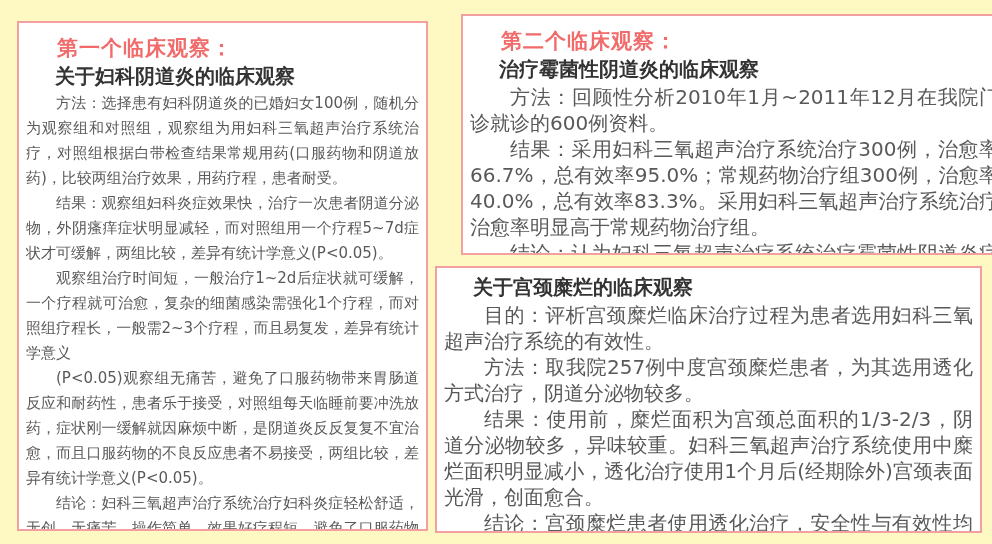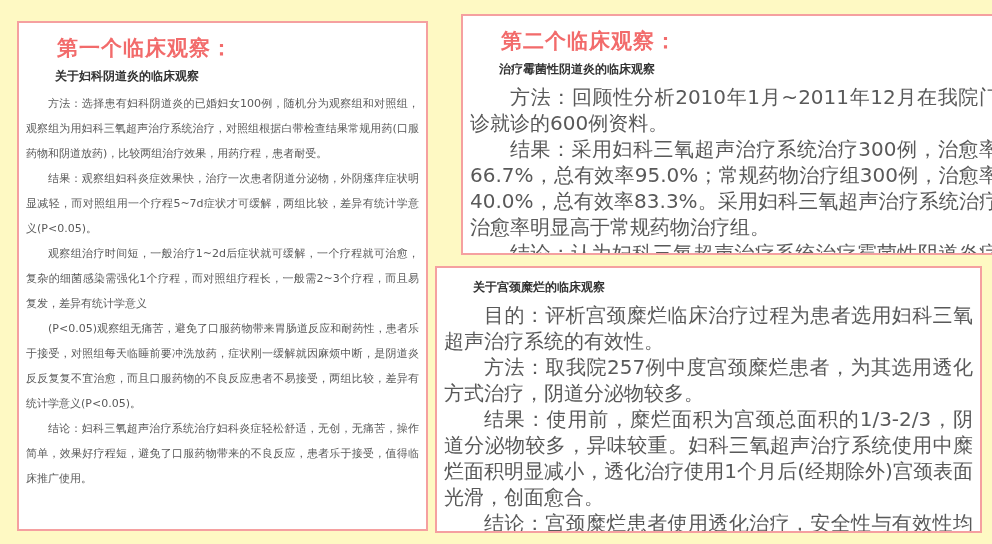--- a/index.html
+++ b/index.html
@@ -31,32 +31,32 @@
   .panel-title {
     color: #f26b6b;
     font-size: 21px;
     font-weight: bold;
     line-height: 28px;
     margin: 3px 0 3px 31px;
     letter-spacing: 1px;
   }
   .panel-subtitle {
     color: #333333;
-    font-size: 12px;
+    font-size: 20px;
     font-weight: bold;
     line-height: 23px;
     margin: 0 0 3px 29px;
   }
   .panel-body p {
     color: #595959;
     text-indent: 2em;
     text-align: justify;
     margin: 0;
   }
-  .panel-1 .panel-body p { font-size: 11px; line-height: 25px; }
+  .panel-1 .panel-body p { font-size: 15px; line-height: 25px; }
   .panel-2 .panel-body p,
   .panel-3 .panel-body p { font-size: 20px; line-height: 26px; }
 </style>
 </head>
 <body>
 
 <div class="page">
 
   <section class="panel panel-1">
     <h2 class="panel-title">第一个临床观察：</h2>

